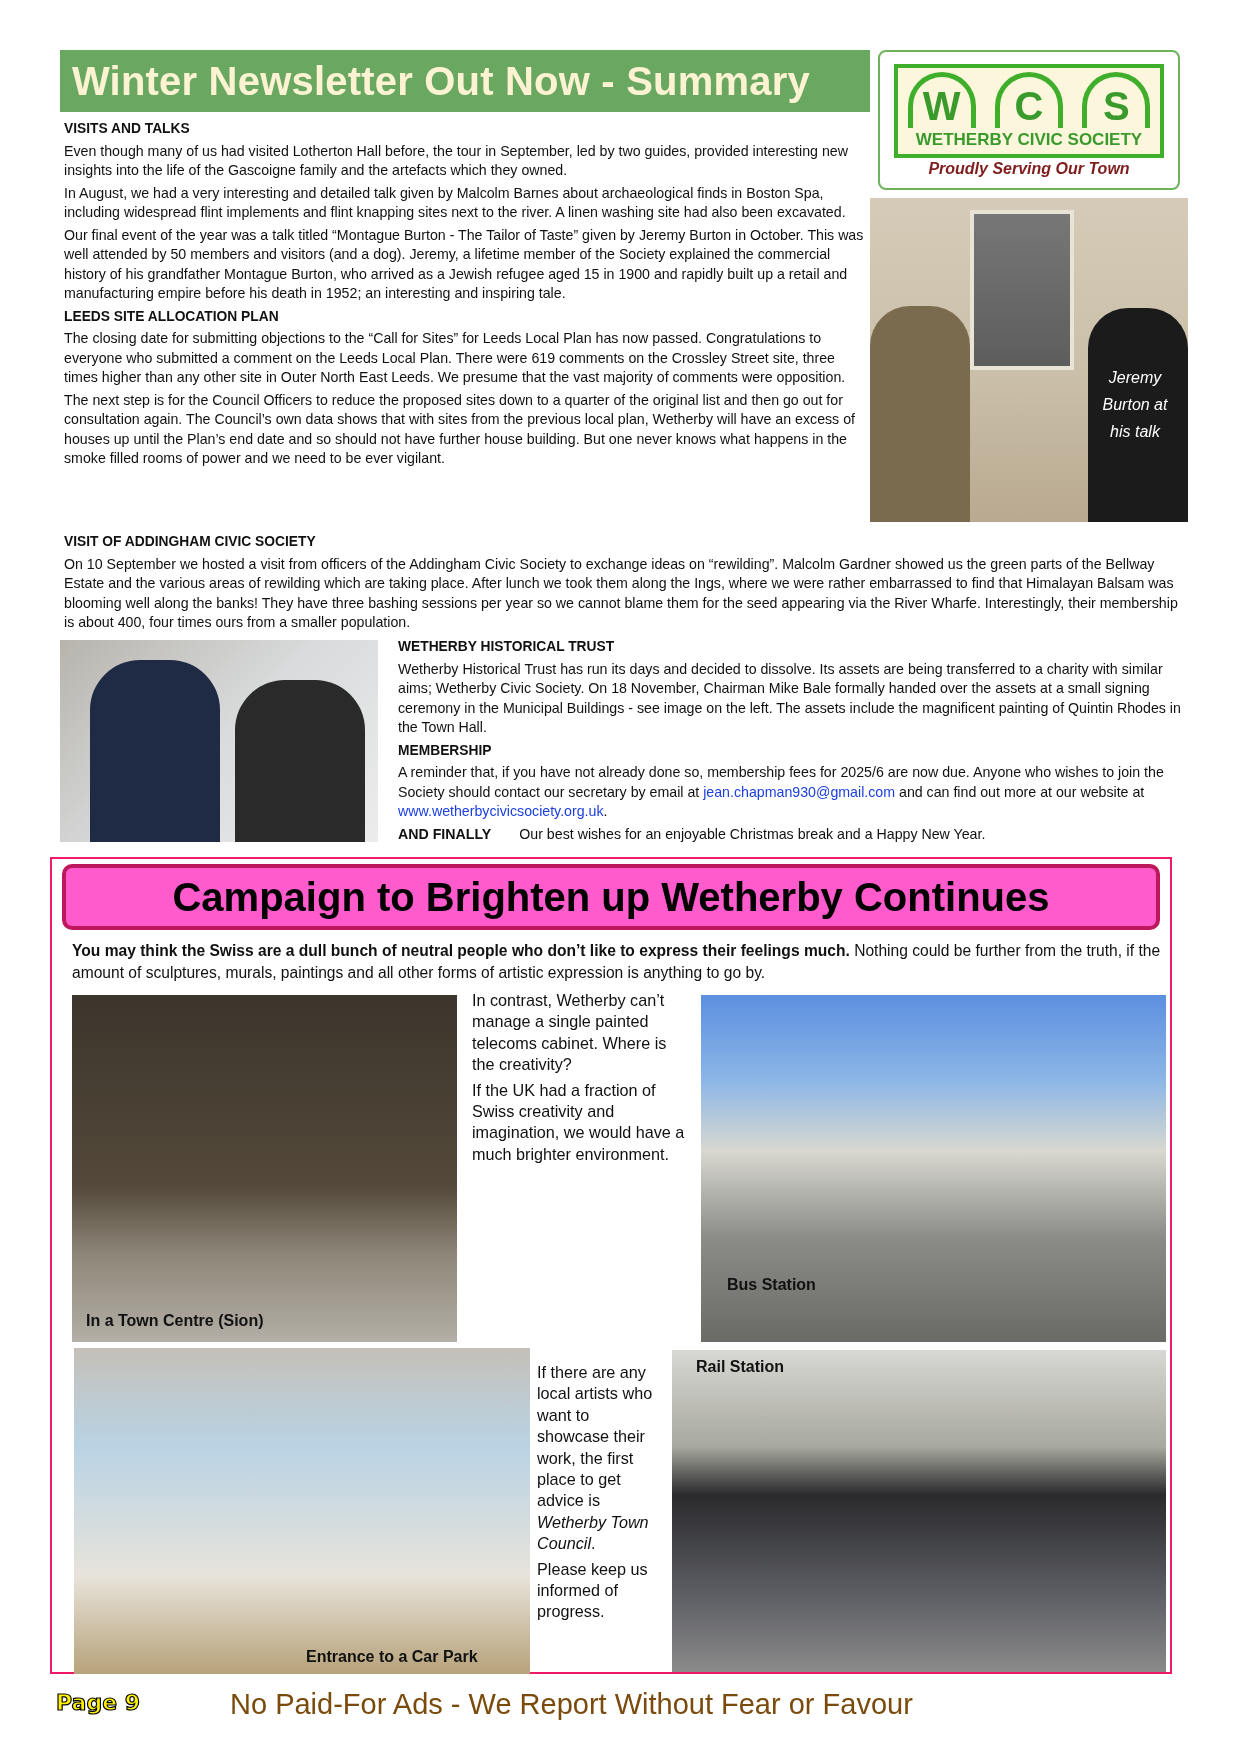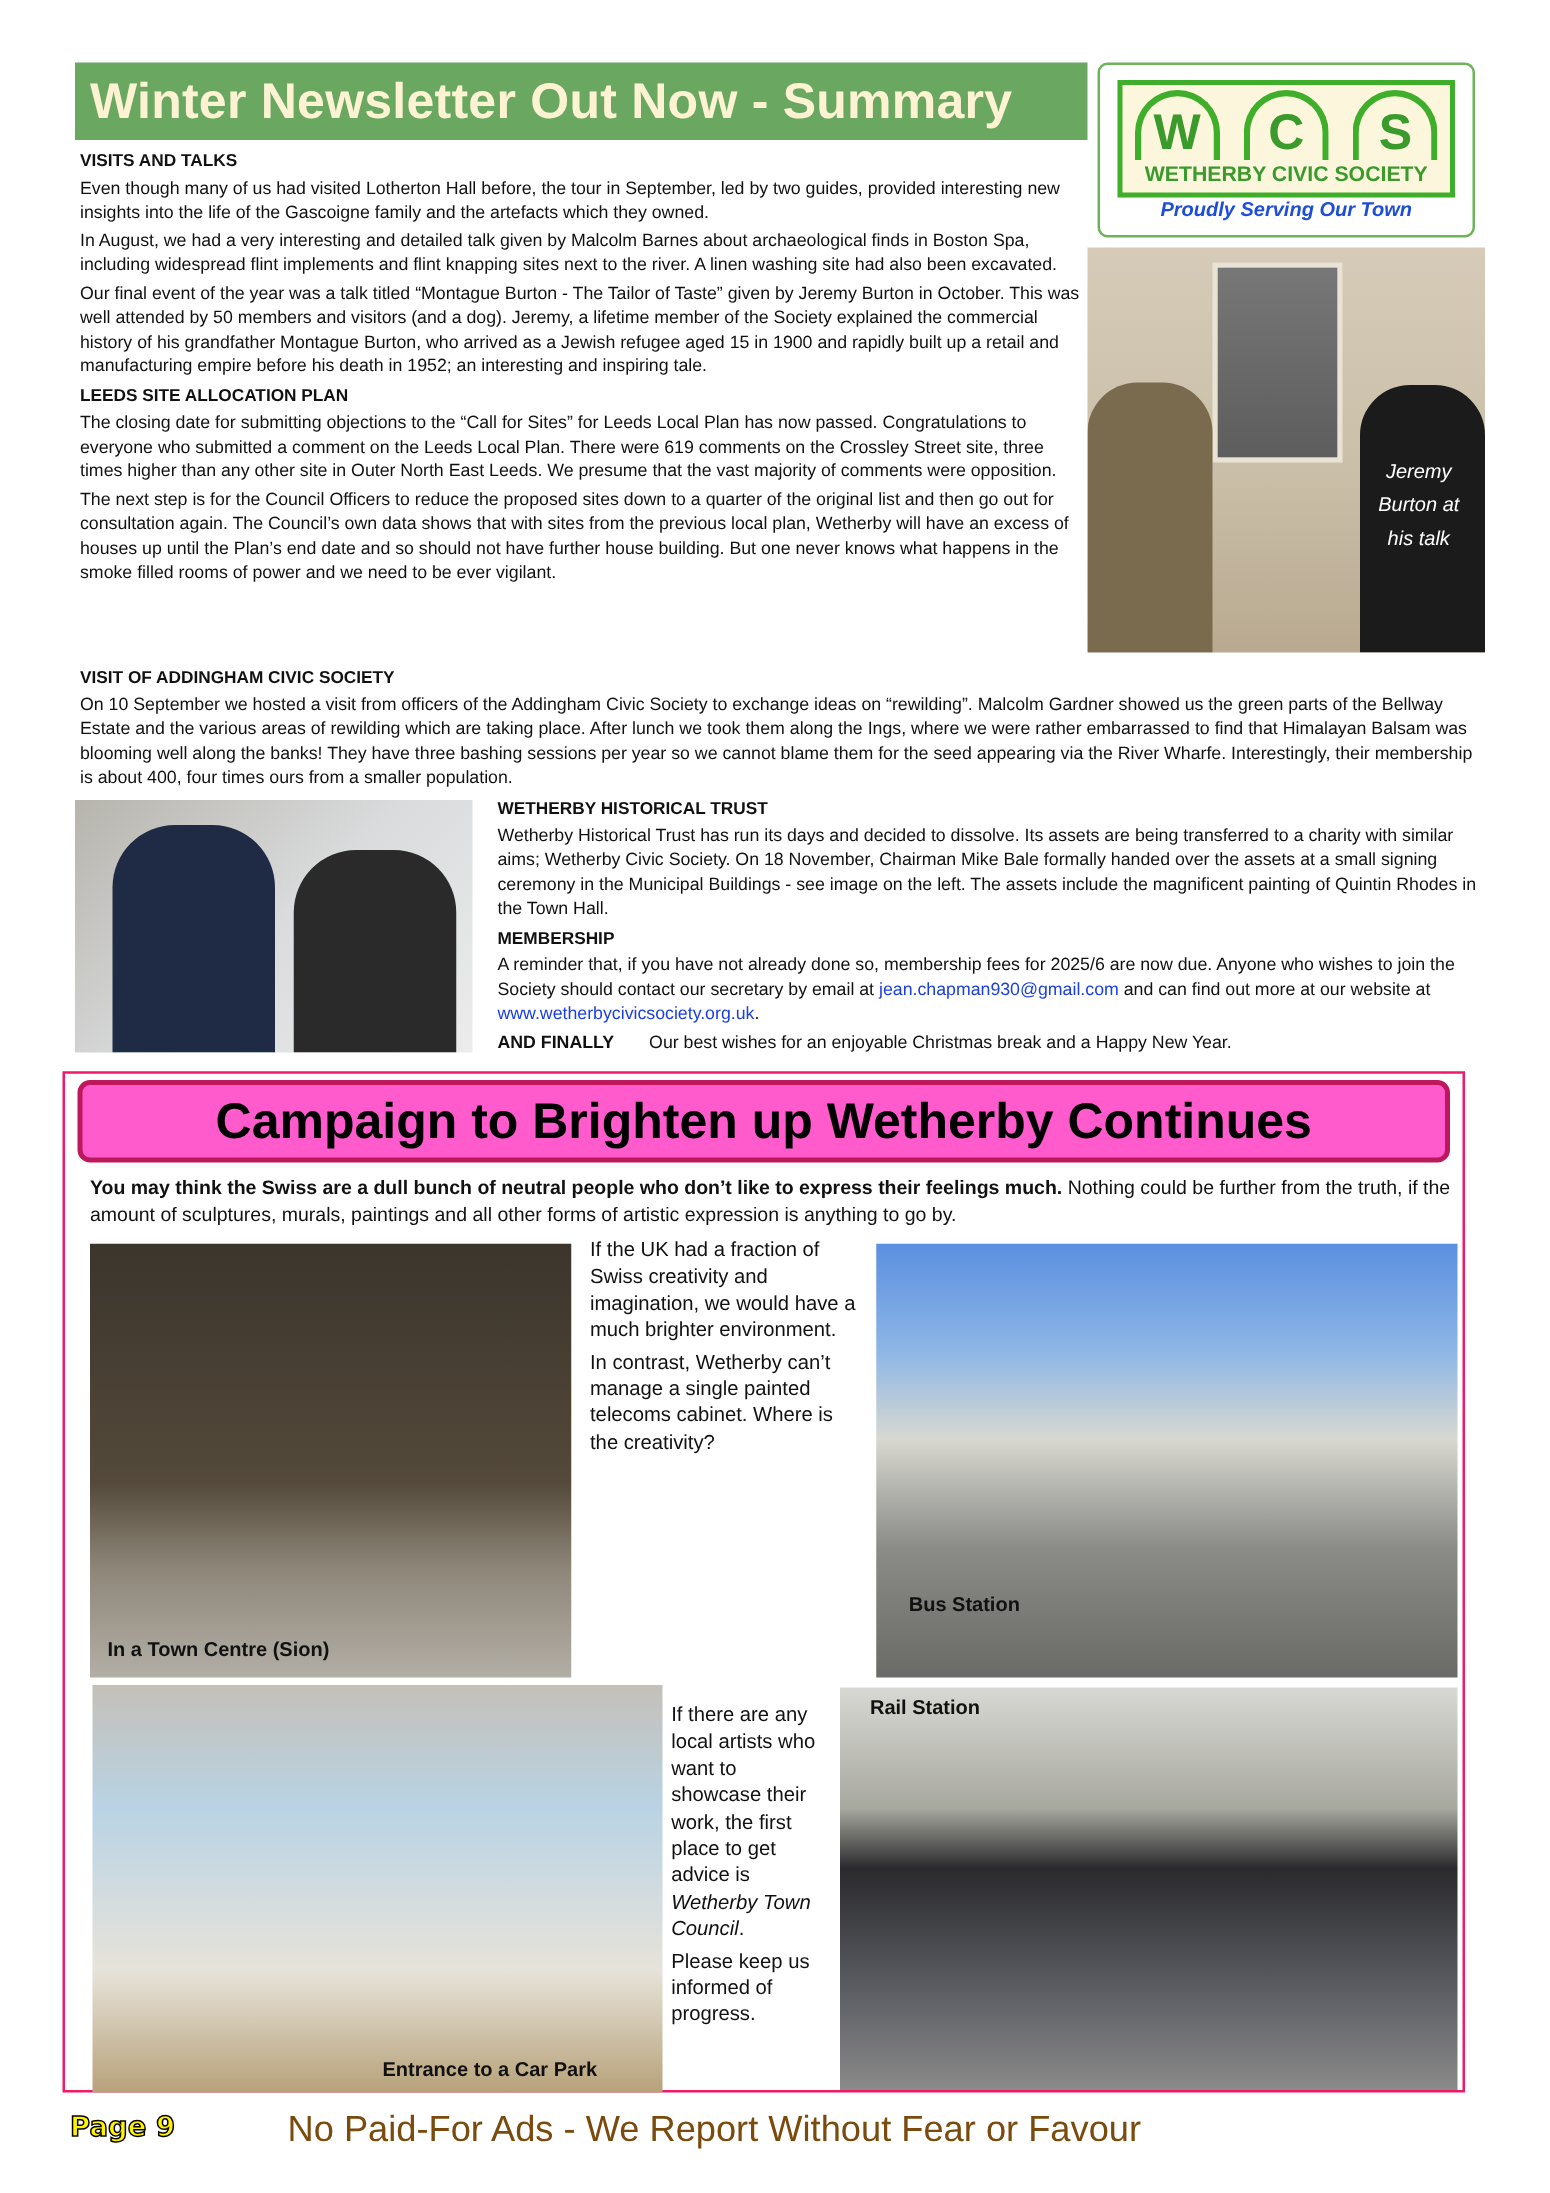--- a/index.html
+++ b/index.html
@@ -10,21 +10,21 @@
                color: #fdf3d2; font-weight: bold; font-size: 40px; line-height: 62px;
                padding-left: 12px; box-sizing: border-box; white-space: nowrap; letter-spacing: 0.2px; }
   .logo { left: 878px; top: 50px; width: 302px; height: 140px; border: 2px solid #6db35a; border-radius: 8px;
           background: #fff; box-sizing: border-box; }
   .logo-inner { position: absolute; left: 14px; top: 12px; width: 270px; height: 94px; border: 4px solid #3fae2a;
                 background: #fcf7dc; box-sizing: border-box; }
   .logo-letters { position: absolute; left: 0; right: 0; top: 4px; display: flex; justify-content: space-around; }
   .logo-letter { width: 68px; height: 56px; border: 5px solid #3fae2a; border-bottom: none; border-radius: 40px 40px 0 0;
                  box-sizing: border-box; text-align: center; color: #3a9a2c; font-weight: bold; font-size: 40px; line-height: 58px; }
   .logo-name { position: absolute; left: 0; right: 0; bottom: 4px; text-align: center; color: #3a9a2c; font-weight: bold; font-size: 17px; }
-  .logo-tag { position: absolute; left: 0; right: 0; bottom: 10px; text-align: center; color: #1d4ed8; font-style: italic; font-weight: bold; font-size: 16px; }
+  .logo-tag { position: absolute; left: 0; right: 0; bottom: 10px; text-align: center; color: #7f1d1d; font-style: italic; font-weight: bold; font-size: 16px; }
 
   .txt { font-family: "Liberation Sans Narrow", "Liberation Sans", sans-serif; font-size: 14.2px; line-height: 19.5px; }
   .txt p { margin: 0 0 3px 0; }
   .h { font-weight: bold; font-size: 13.8px; margin: 0 0 3px 0; }
   .col-top { left: 64px; top: 119px; width: 800px; }
   .col-wide { left: 64px; top: 532px; width: 1120px; }
   .col-right { left: 398px; top: 637px; width: 790px; }
   a.link { color: #1a3ee0; text-decoration: none; margin-top: 27px; }
 
   .photo { overflow: hidden; }
@@ -117,22 +117,22 @@
 <div class="abs camp-title">Campaign to Brighten up Wetherby Continues</div>
 <div class="abs txt camp-intro">
   <b>You may think the Swiss are a dull bunch of neutral people who don’t like to express their feelings much.</b><span> Nothing could be further from the truth, if the amount of sculptures, murals, paintings and all other forms of artistic expression is anything to go by.</span>
 </div>
 
 <div class="abs photo ph-slide">
   <div class="cap" style="left:14px; bottom:12px;">In a Town Centre (Sion)</div>
 </div>
 
 <div class="abs camp-mid" style="left:472px; top:990px; width:215px;">
+  <p>In contrast, Wetherby can’t manage a single painted telecoms cabinet. Where is the creativity?</p>
   <p>If the UK had a fraction of Swiss creativity and imagination, we would have a much brighter environment.</p>
-  <p>In contrast, Wetherby can’t manage a single painted telecoms cabinet. Where is the creativity?</p>
 </div>
 
 <div class="abs photo ph-bus">
   <div class="cap" style="left:26px; bottom:48px;">Bus Station</div>
 </div>
 
 <div class="abs photo ph-car">
   <div class="cap" style="left:232px; bottom:8px;">Entrance to a Car Park</div>
 </div>
 

